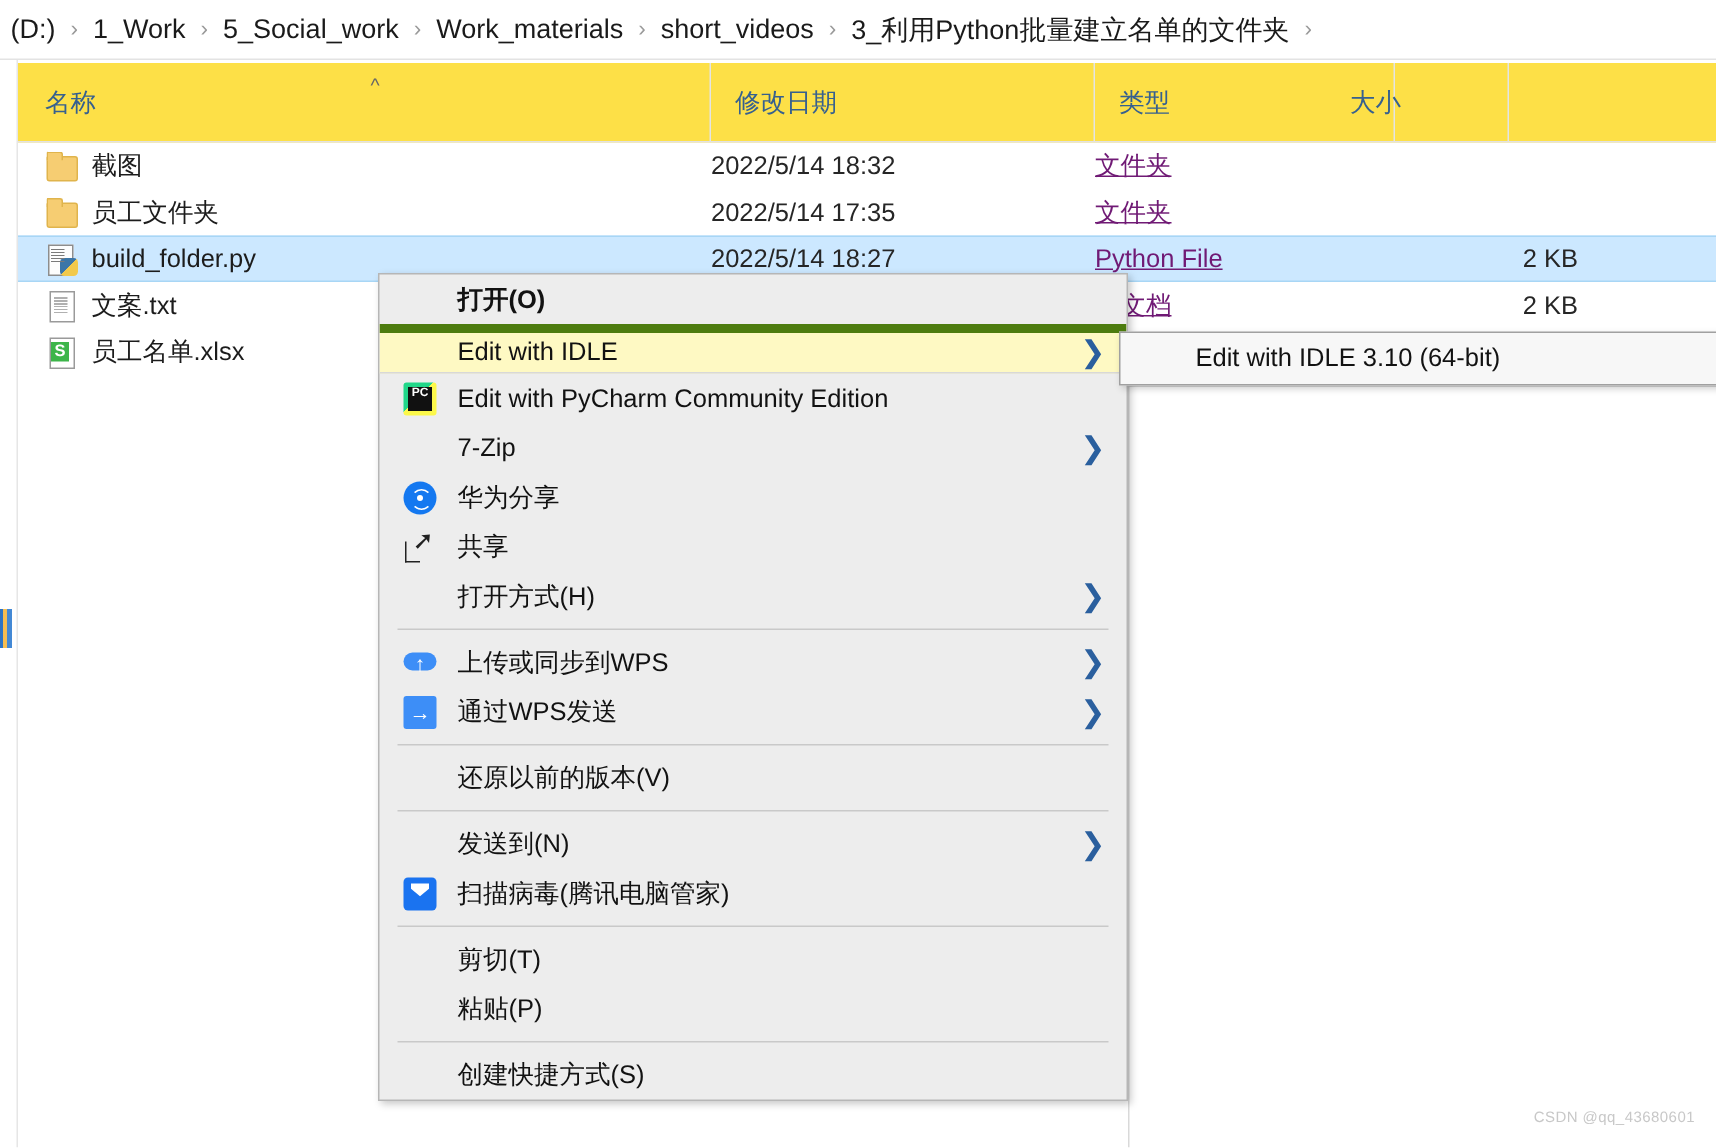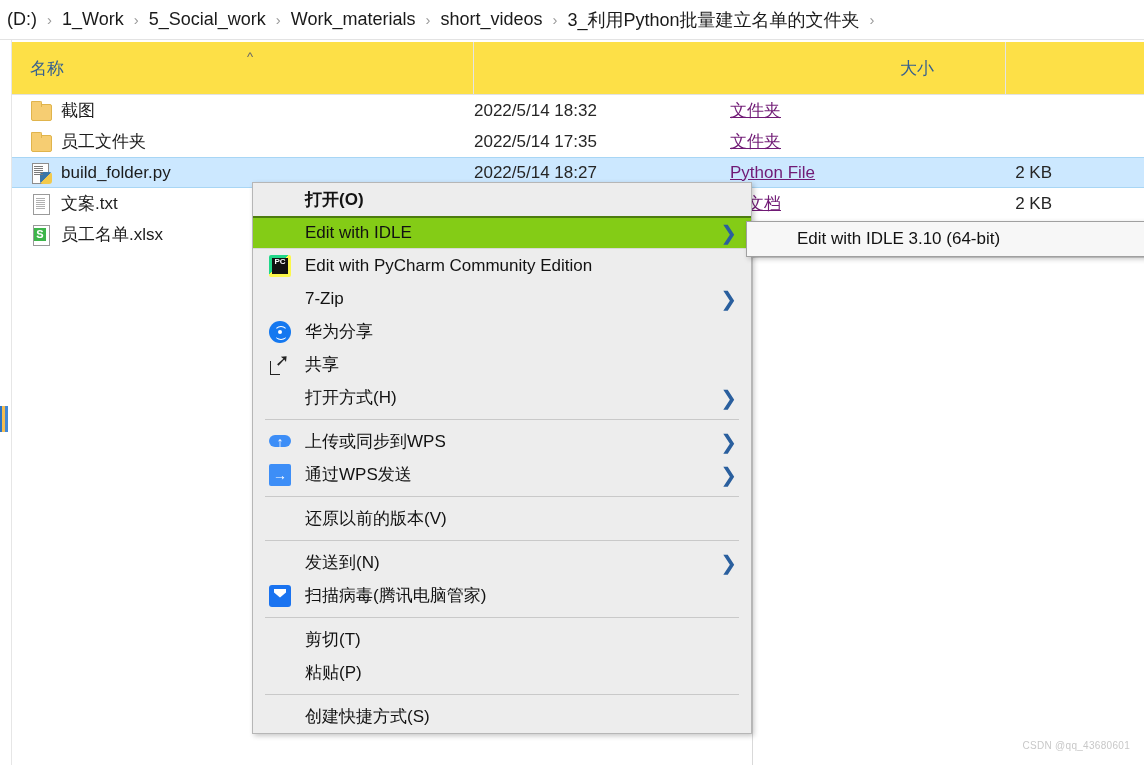--- a/index.html
+++ b/index.html
@@ -188,22 +188,22 @@
     display: flex;
     align-items: center;
     font-size: 17px;
     color: #121212;
     padding-left: 52px;
     box-sizing: border-box;
     white-space: nowrap;
   }
   .mi.bold { font-weight: bold; }
   .mi.hover {
-    background: #84cc16;
-    border-top: 2px solid #4d7c0f;
+    background: #fef9c3;
+    border-top: 6px solid #4d7c0f;
     border-bottom: 1px solid #d8d8d8;
   }
   .mi .mi-icon {
     position: absolute;
     left: 16px; top: 50%;
     transform: translateY(-50%);
     width: 22px; height: 22px;
   }
   .mi .arrow {
     position: absolute;
@@ -353,20 +353,26 @@
 
   <div id="left-rail">
     <div id="rail-sliver"></div>
   </div>
 
   <div id="col-header">
     <div class="col" style="left:0; width:462px;">
       <span>名称</span>
       <span id="sort-caret">^</span>
     </div>
+    <div class="col" style="left:462px; width:256px;">
+      <span style="margin-left:-2px">修改日期</span>
+    </div>
+    <div class="col" style="left:718px; width:200px;">
+      <span style="margin-left:-2px">类型</span>
+    </div>
     <div class="col last" style="left:872px; width:122px;">
       <span style="margin-left:-2px">大小</span>
     </div>
   </div>
 
   <div id="file-list">
 
     <div class="frow">
       <div class="fname">
         <span class="ico ico-folder"></span>

